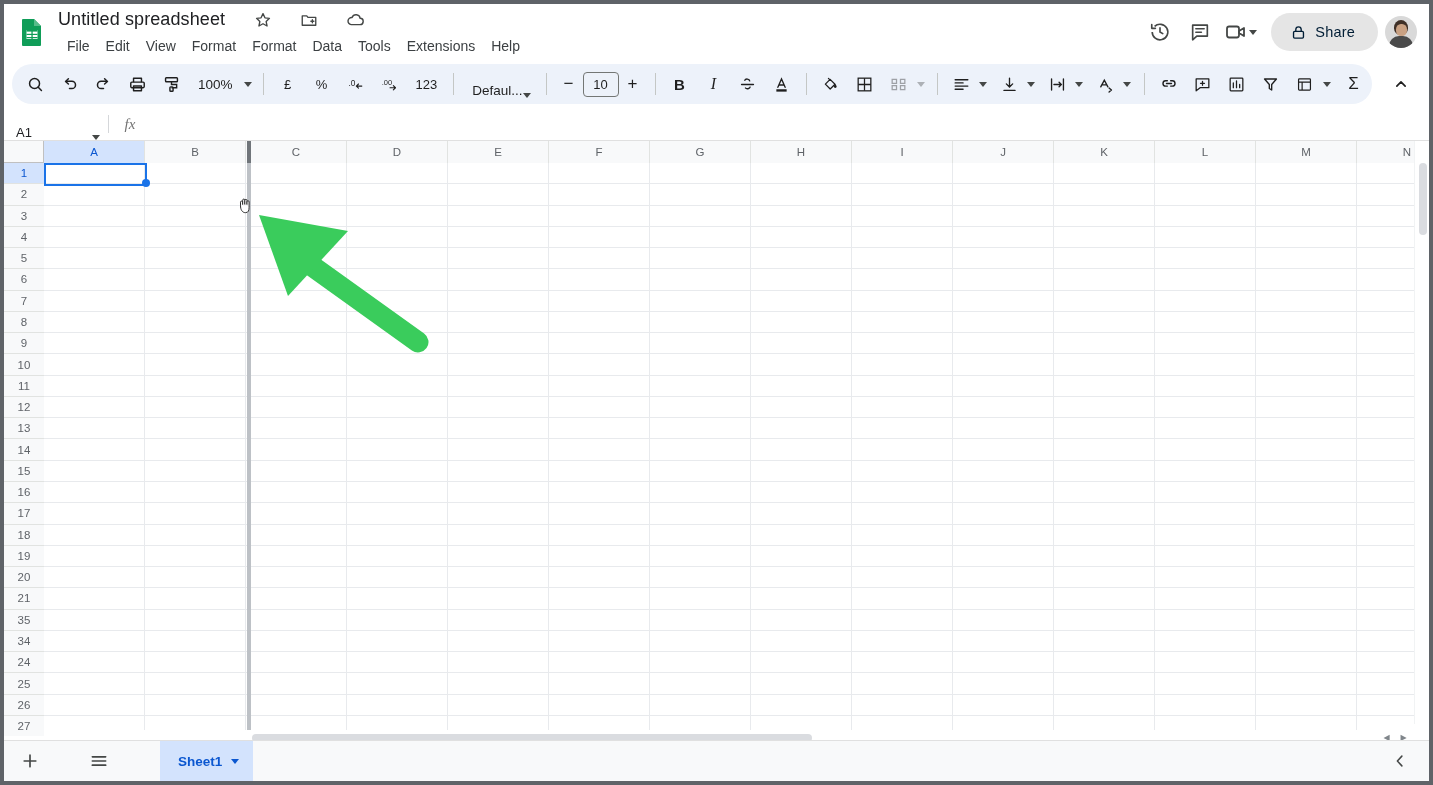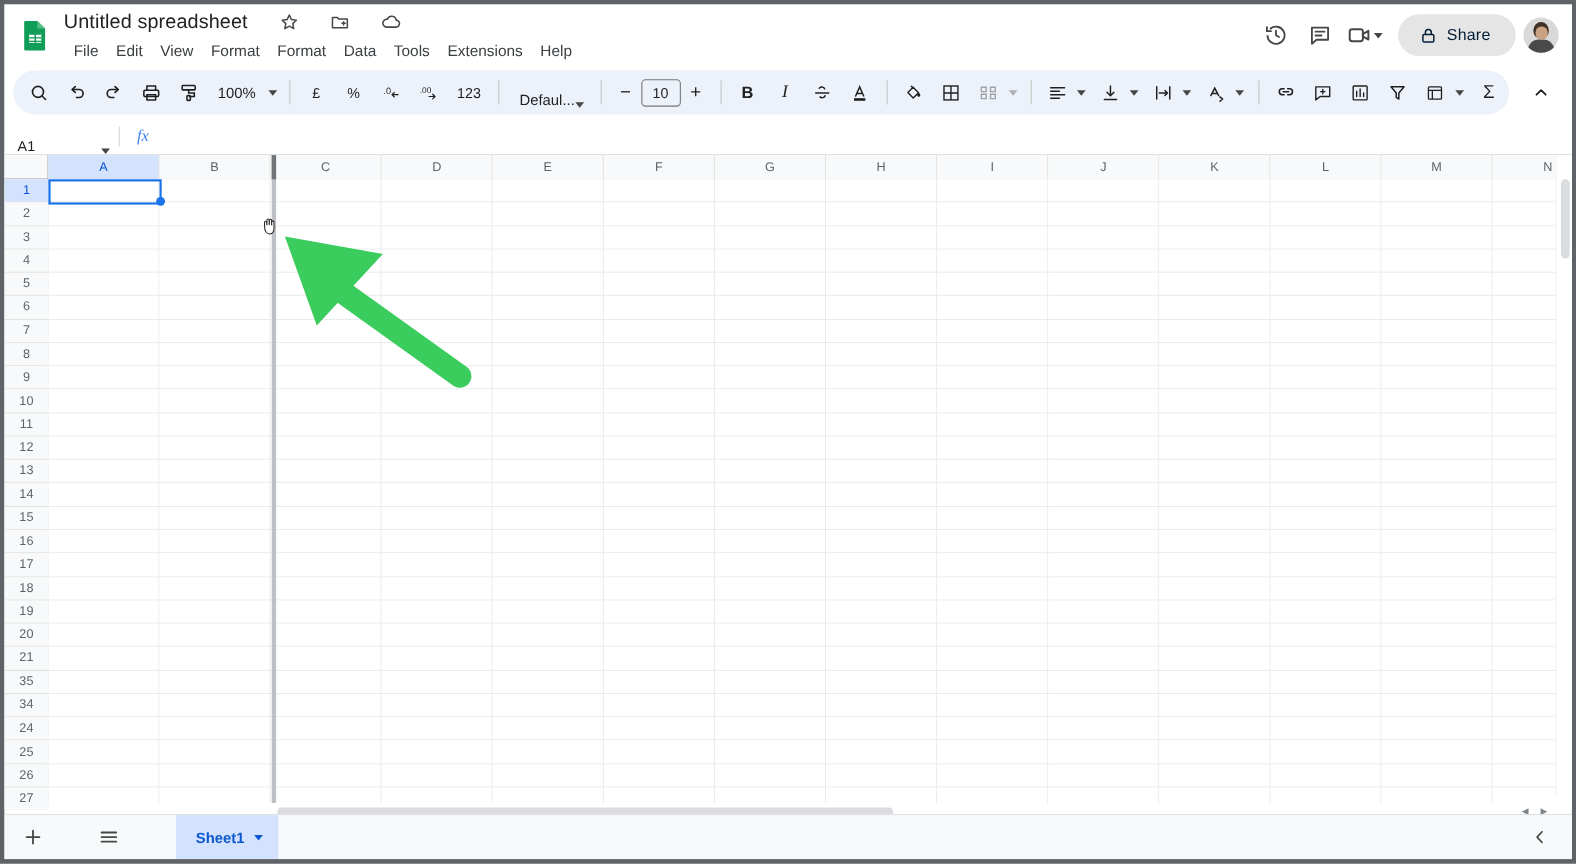--- a/index.html
+++ b/index.html
@@ -158,21 +158,21 @@
   }
   .name-box {
     width: 104px; height: 32px; display: flex;
     align-items: flex-end; justify-content: space-between;
     padding: 0 8px 0 12px; font-size: 13px; color: #202124;
   }
   .fb-sep { width: 1px; height: 18px; background: #d5d7da; }
   .fx-label {
     width: 42px; display: flex; align-items: center; justify-content: center;
     font-style: italic; font-family: "Liberation Serif", serif;
-    font-size: 15px; color: #3b82f6;
+    font-size: 15px; color: #737373;
   }
   .fb-input { flex: 1; height: 32px; font-size: 13px; color: #202124;
     display: flex; align-items: center; }
 
   
   .grid-area {
     position: absolute; left: 0; top: 137px;
     width: 1425px; height: 595px;
     background: #ffffff; overflow: hidden;
   }

